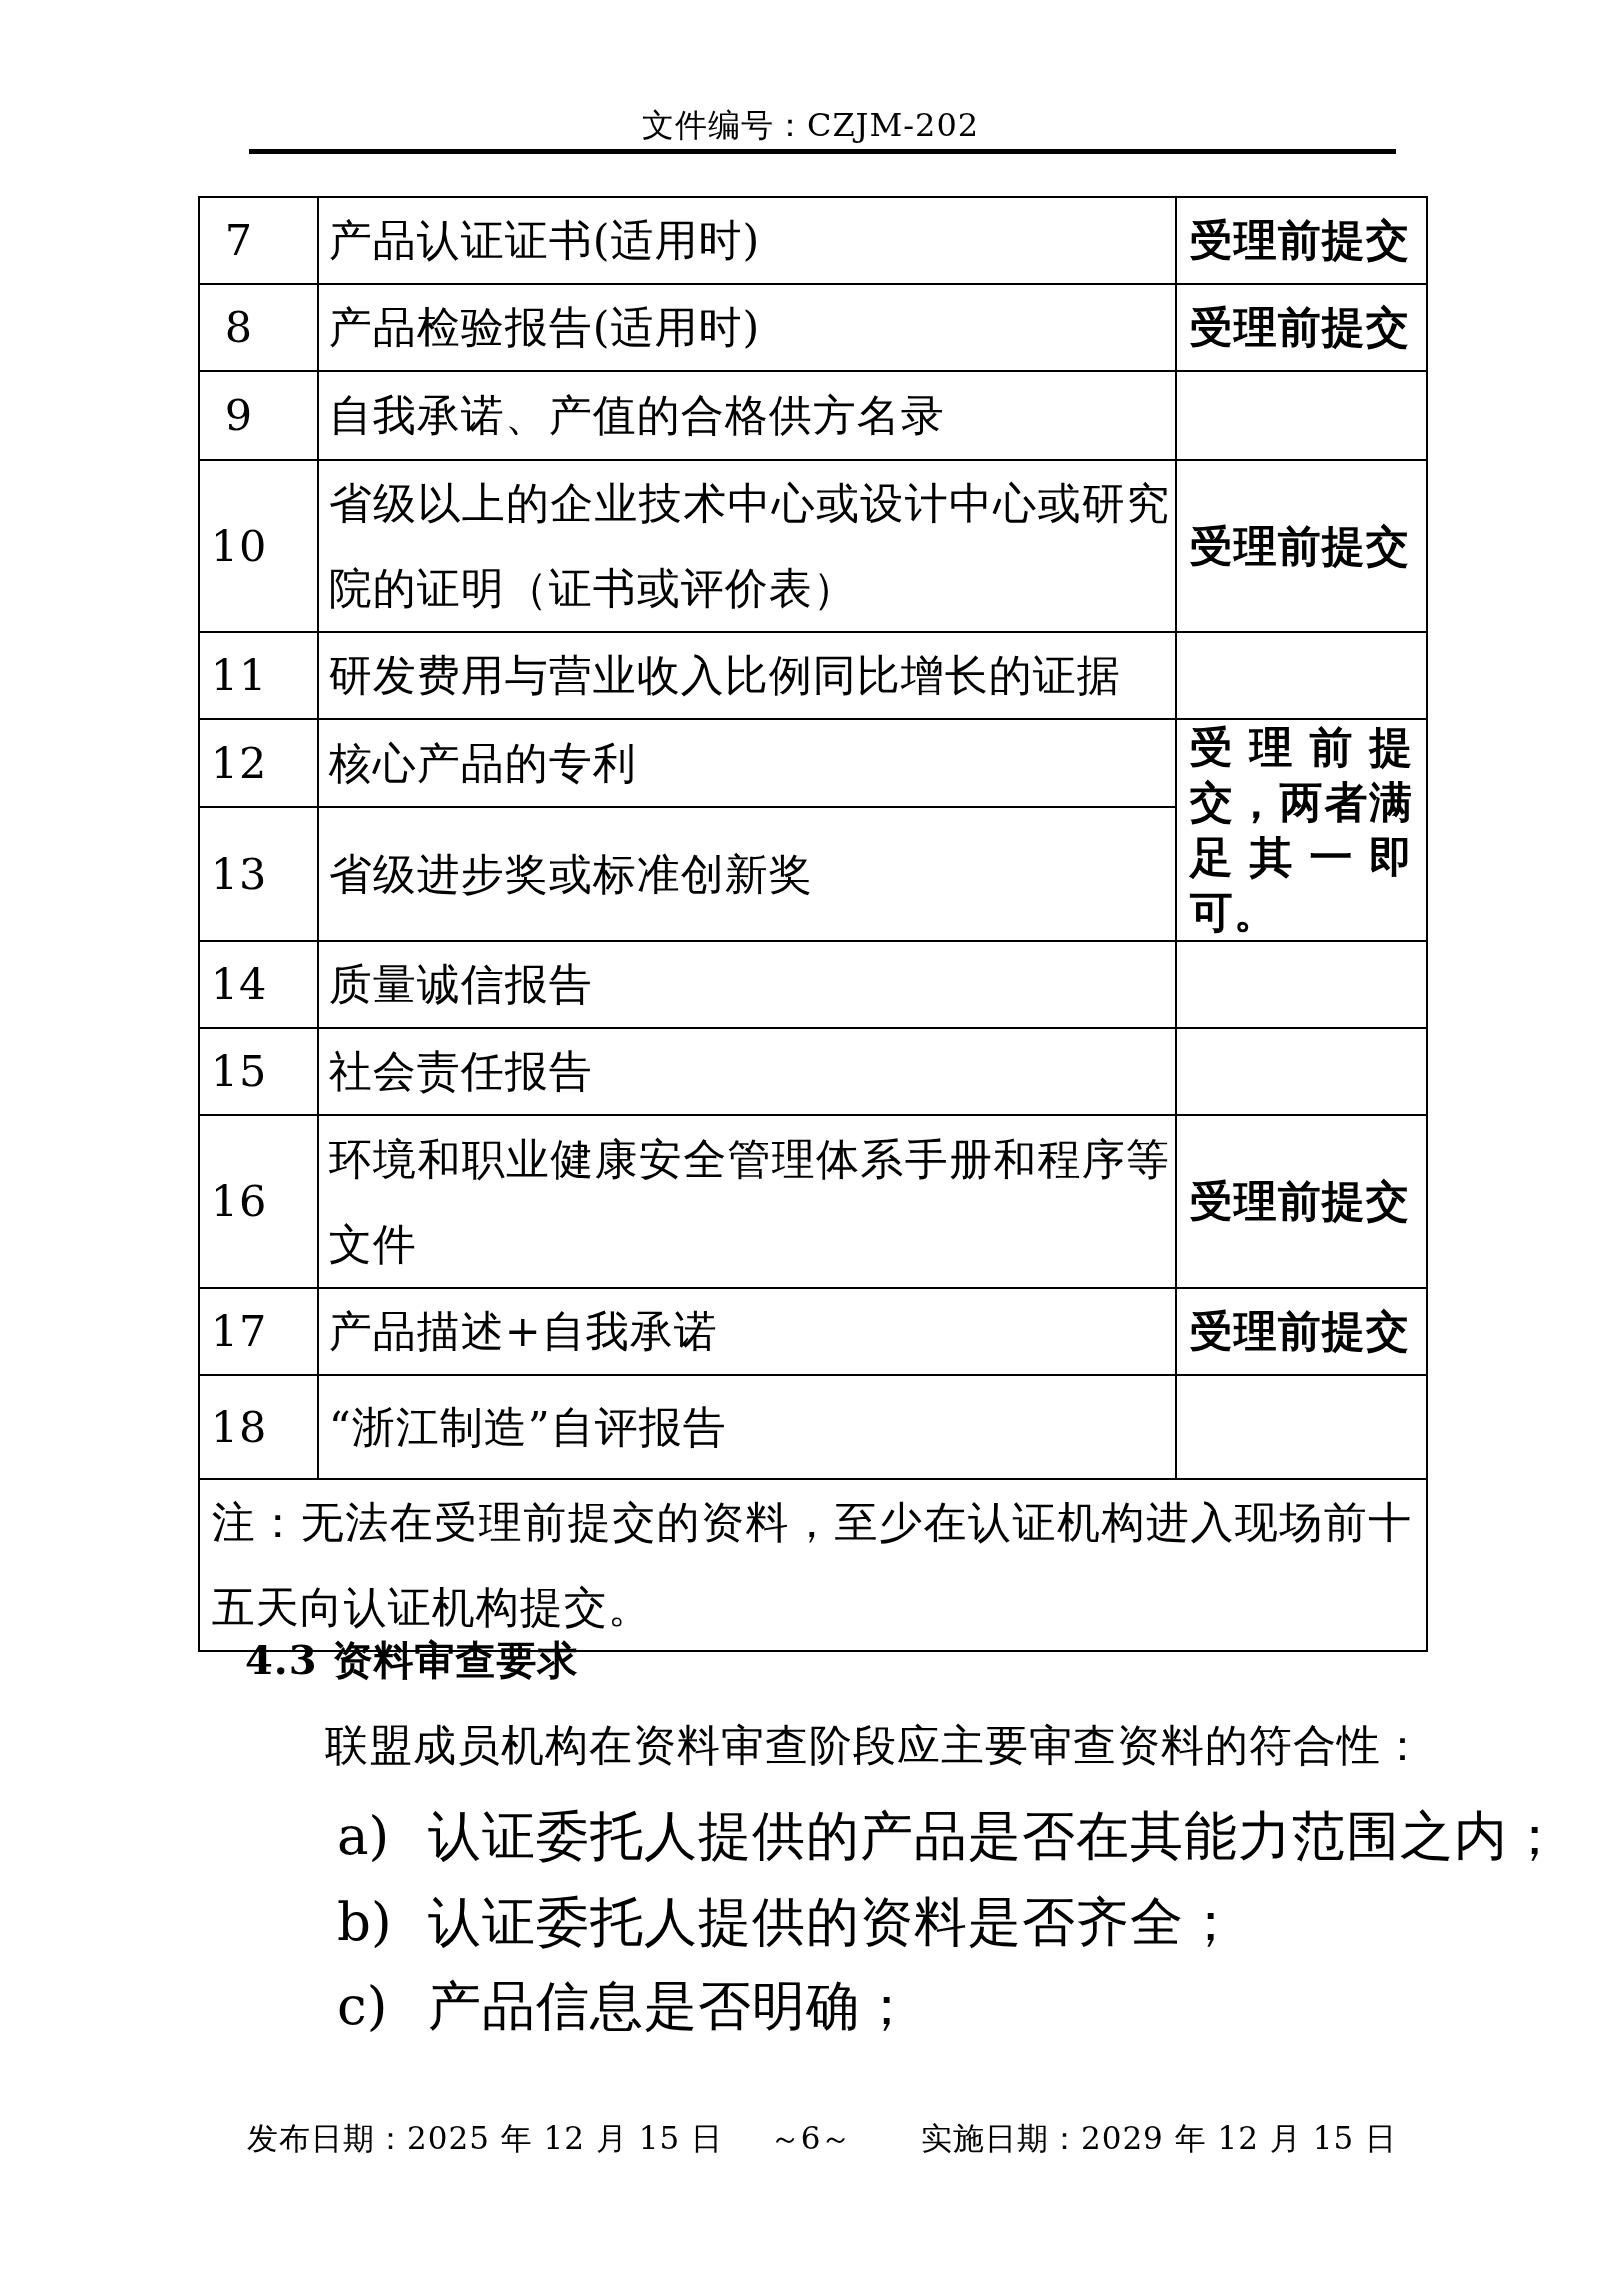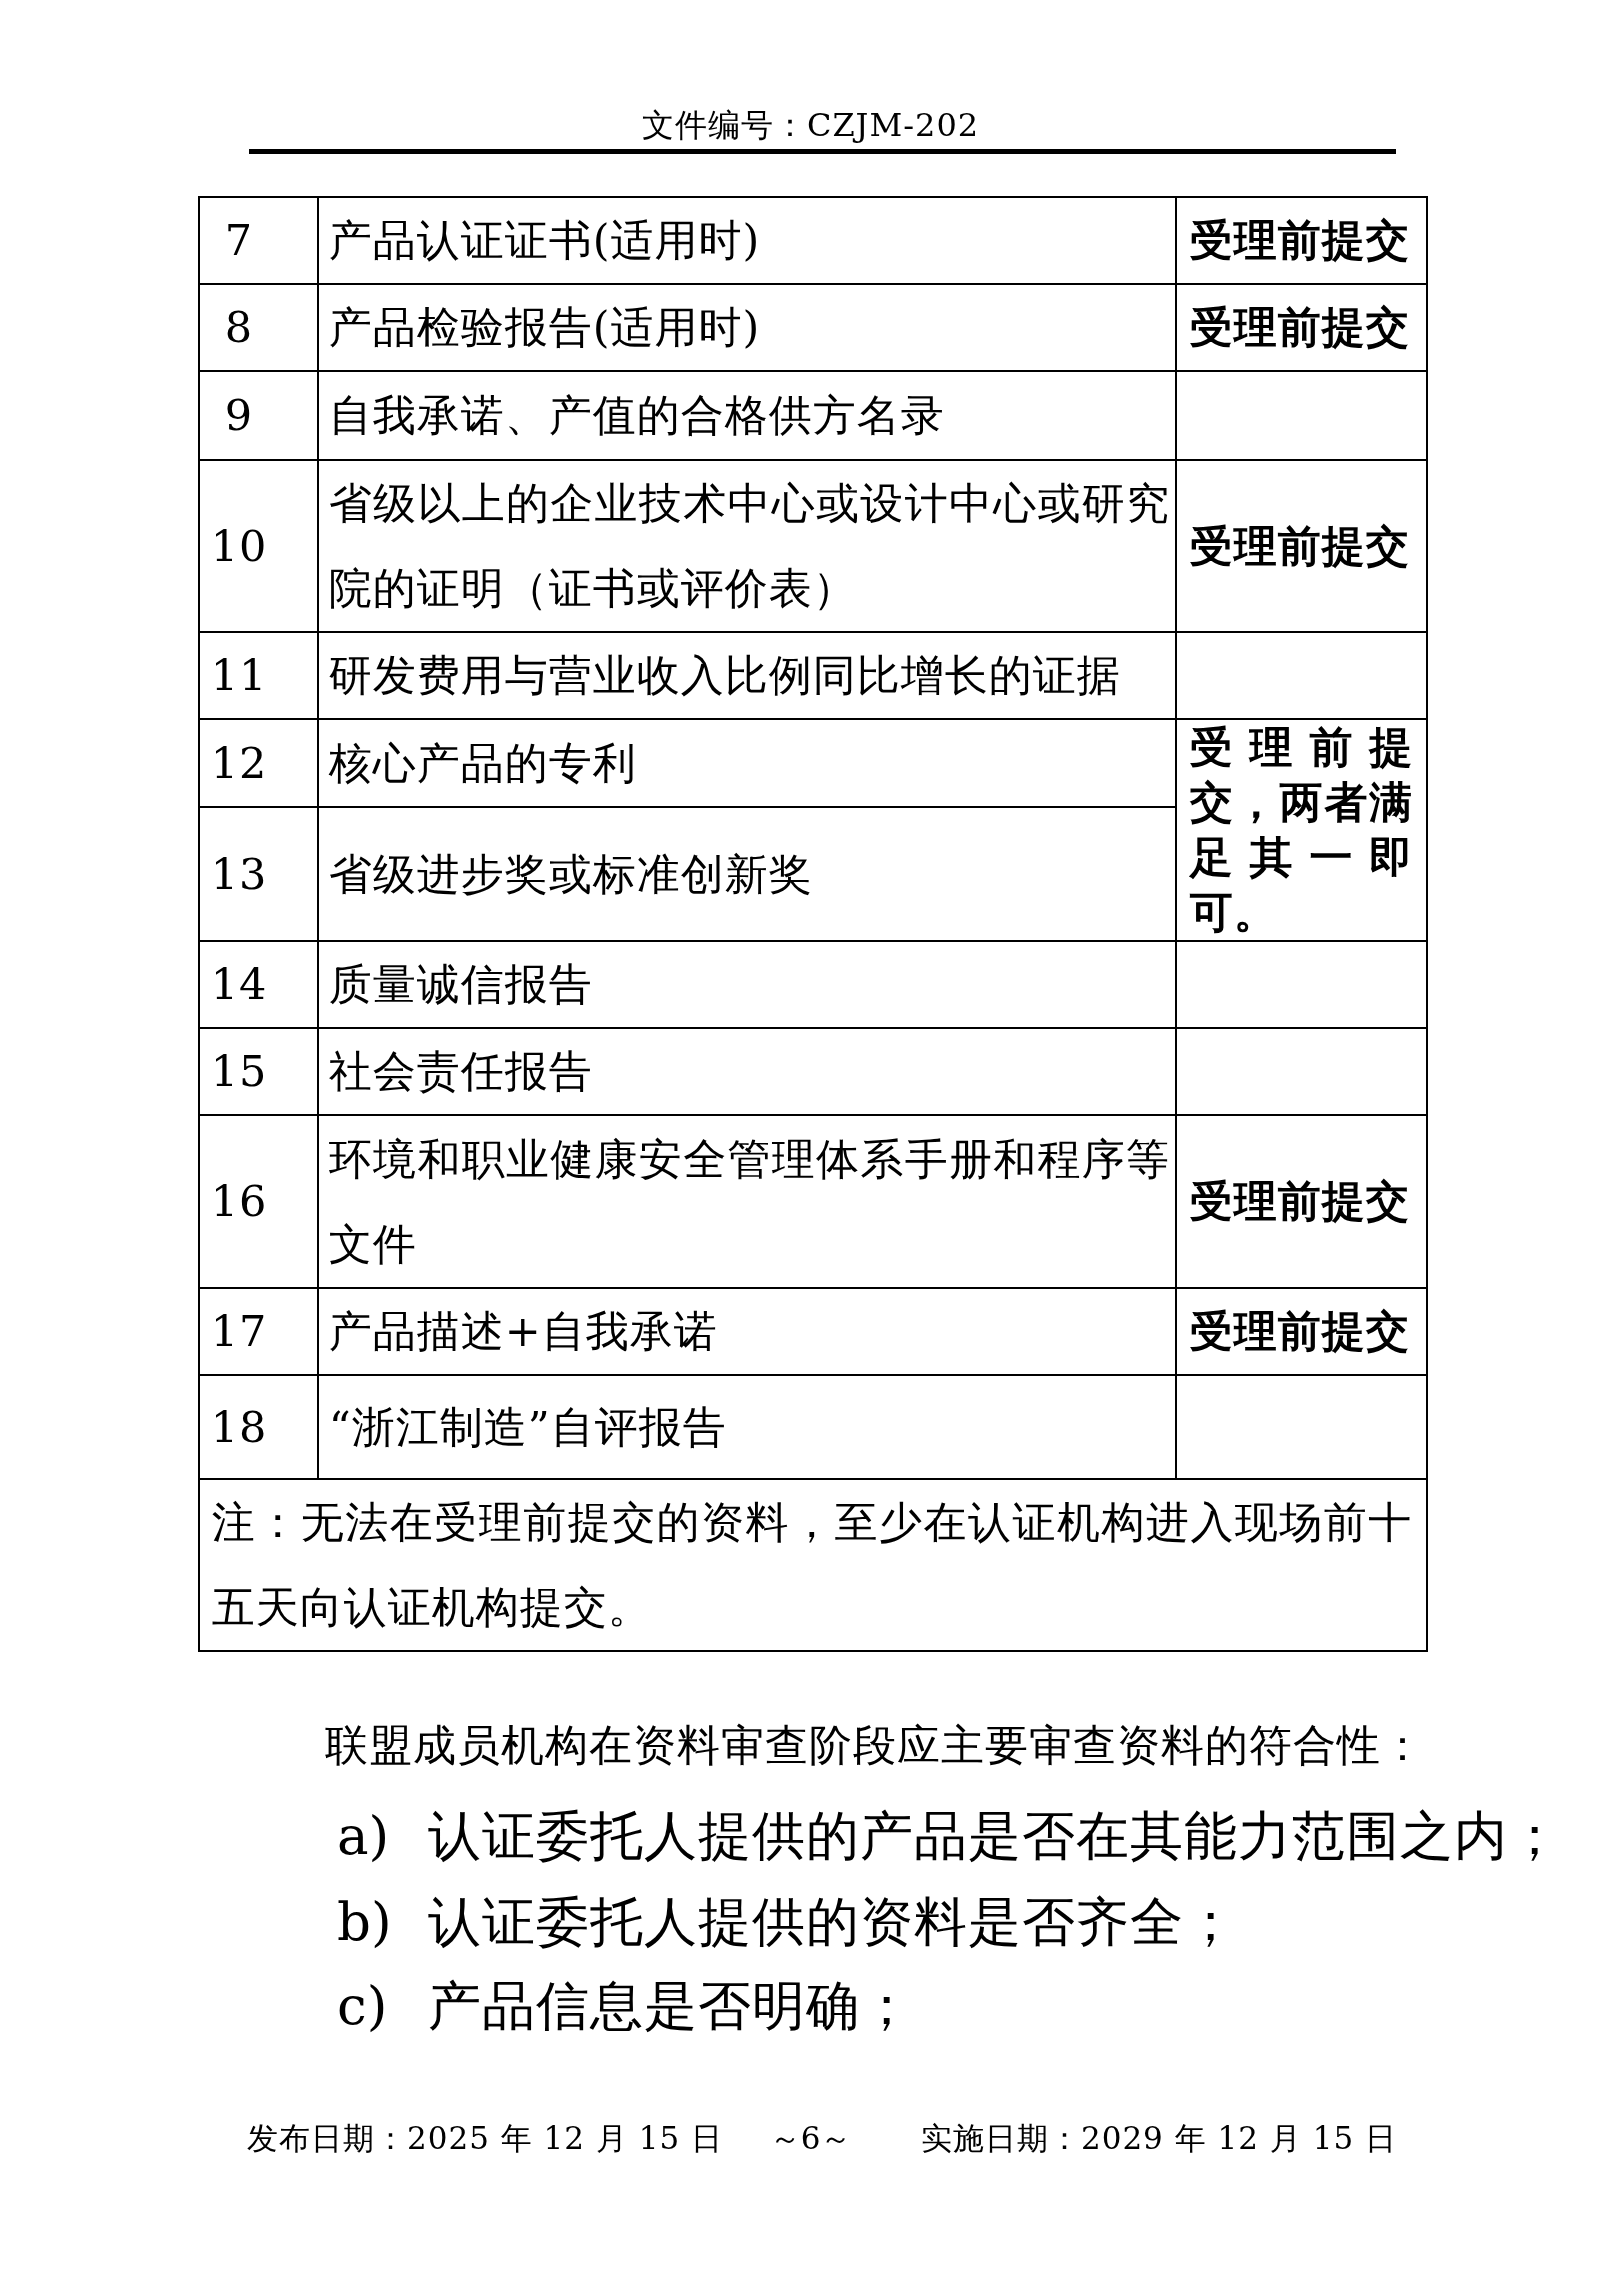--- a/index.html
+++ b/index.html
@@ -129,20 +129,21 @@
           <td class="c1">18</td>
           <td class="c2">“浙江制造”自评报告</td>
           <td class="c3"></td>
         </tr>
         <tr style="height: 169px;">
           <td colspan="3" class="note-cell">注：无法在受理前提交的资料，至少在认证机构进入现场前十五天向认证机构提交。</td>
         </tr>
       </tbody>
   </table>
 
+  <div class="section-heading">4.3 资料审查要求</div>
 
   <div class="body-paragraph">联盟成员机构在资料审查阶段应主要审查资料的符合性：</div>
 
   <div class="list-item li-a">
     <span class="marker">a)</span><span>认证委托人提供的产品是否在其能力范围之内；</span>
   </div>
   <div class="list-item li-b">
     <span class="marker">b)</span><span>认证委托人提供的资料是否齐全；</span>
   </div>
   <div class="list-item li-c">

